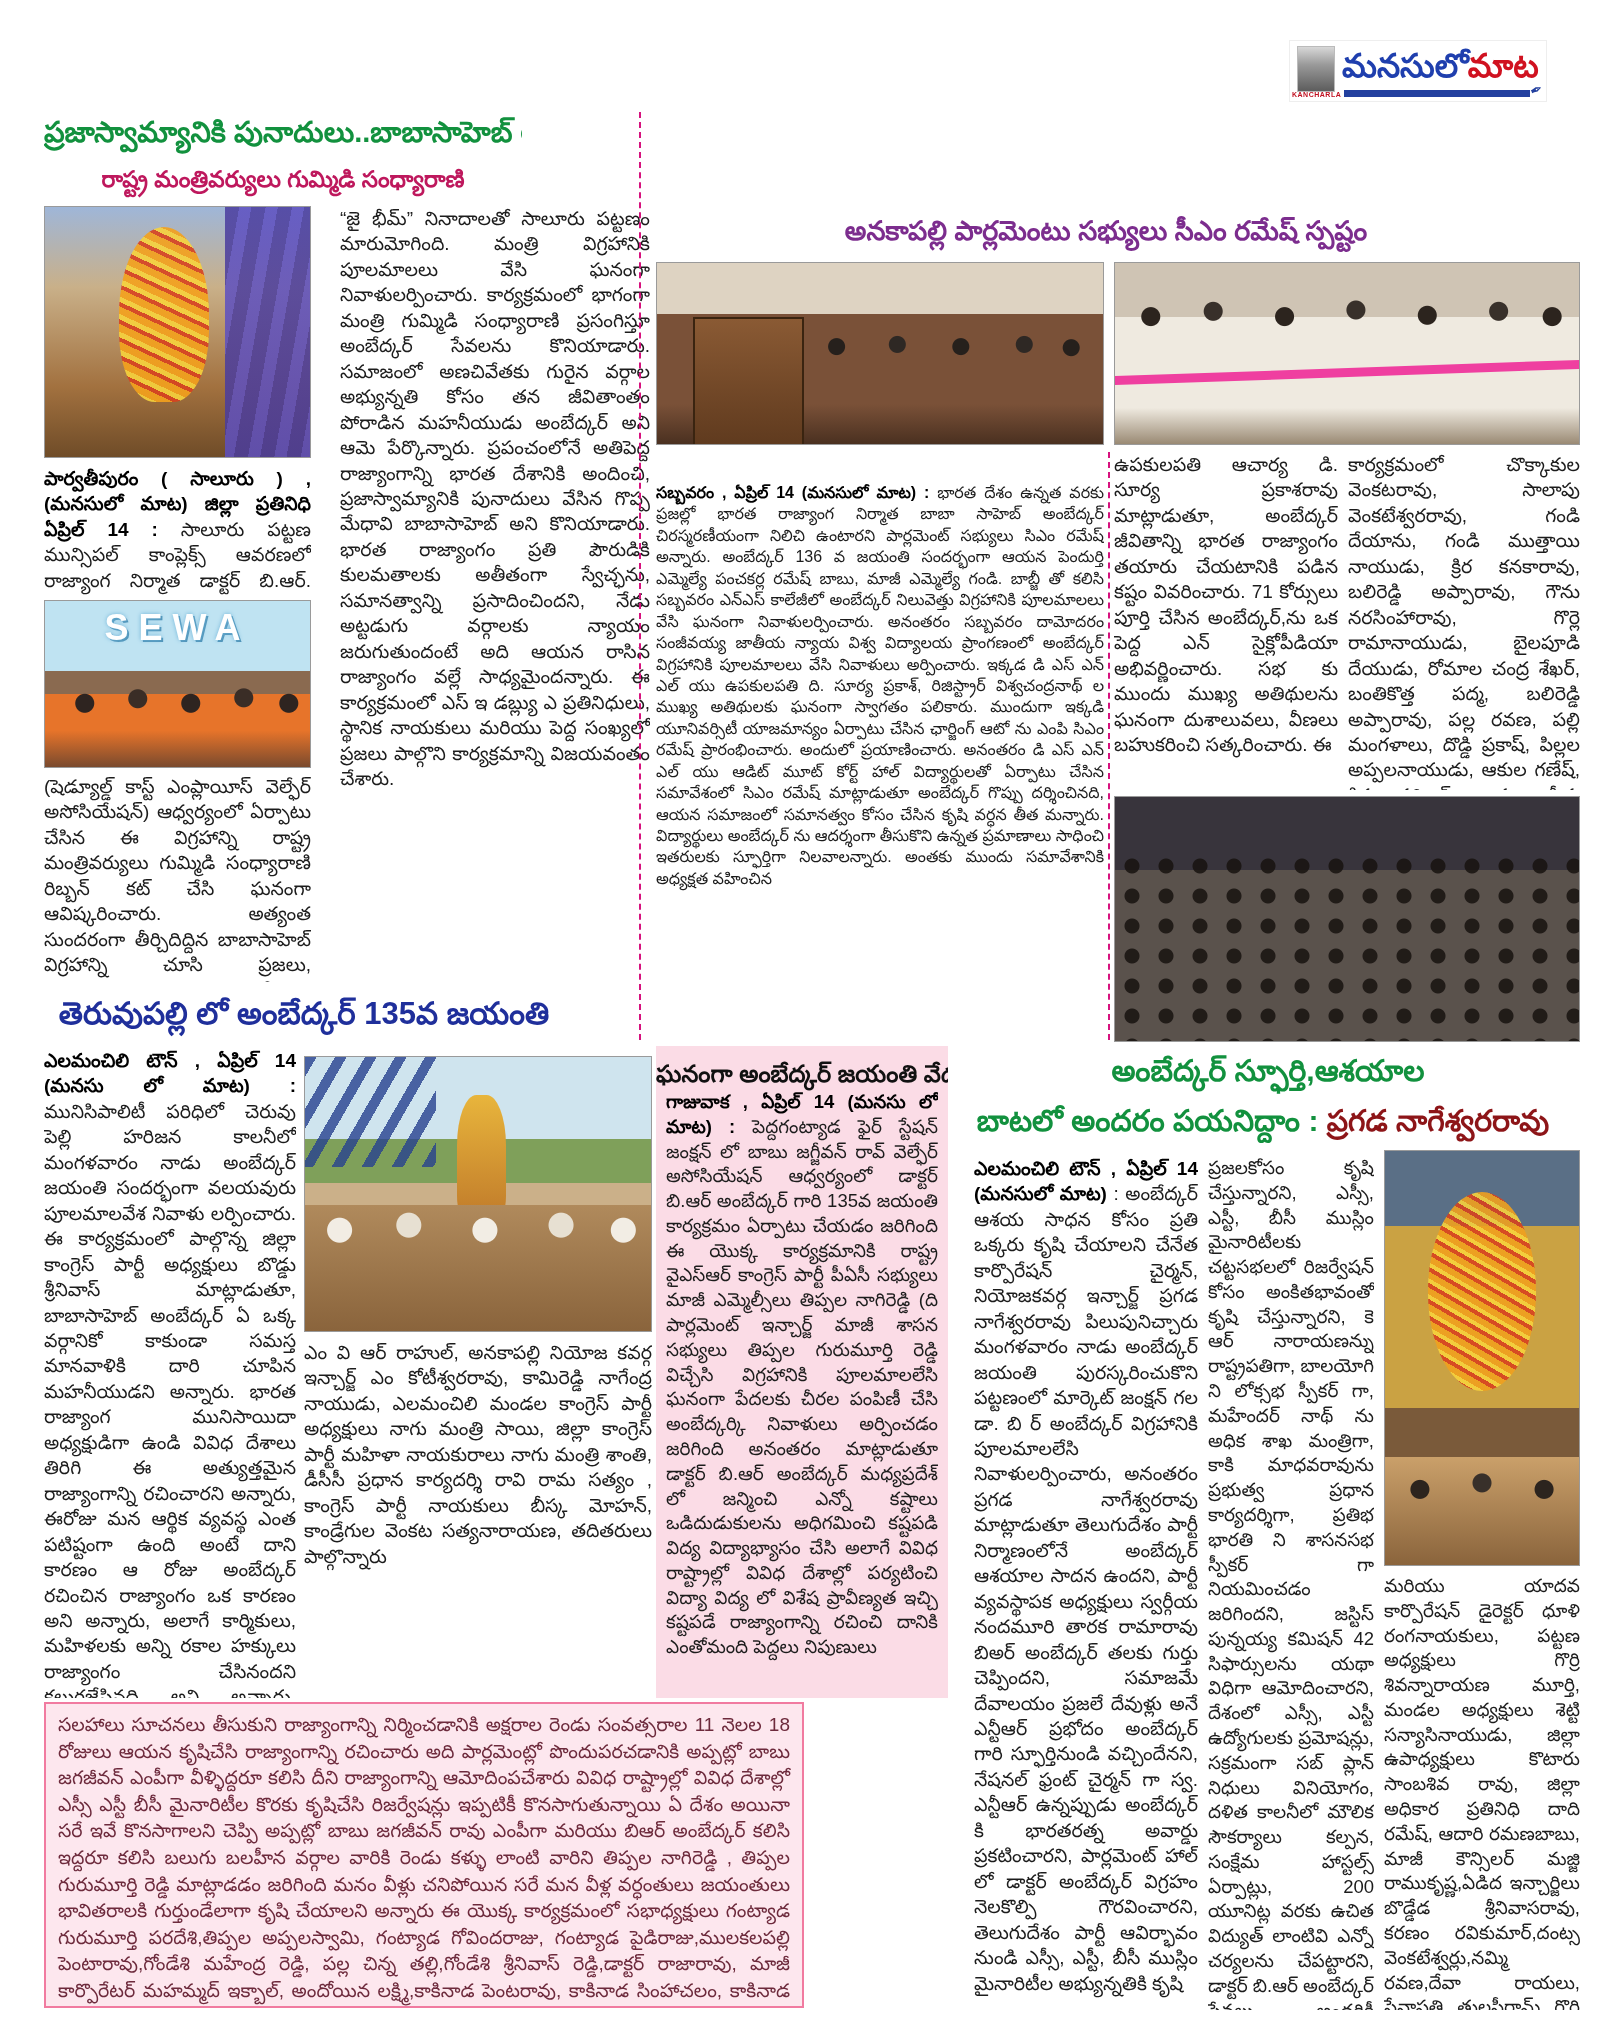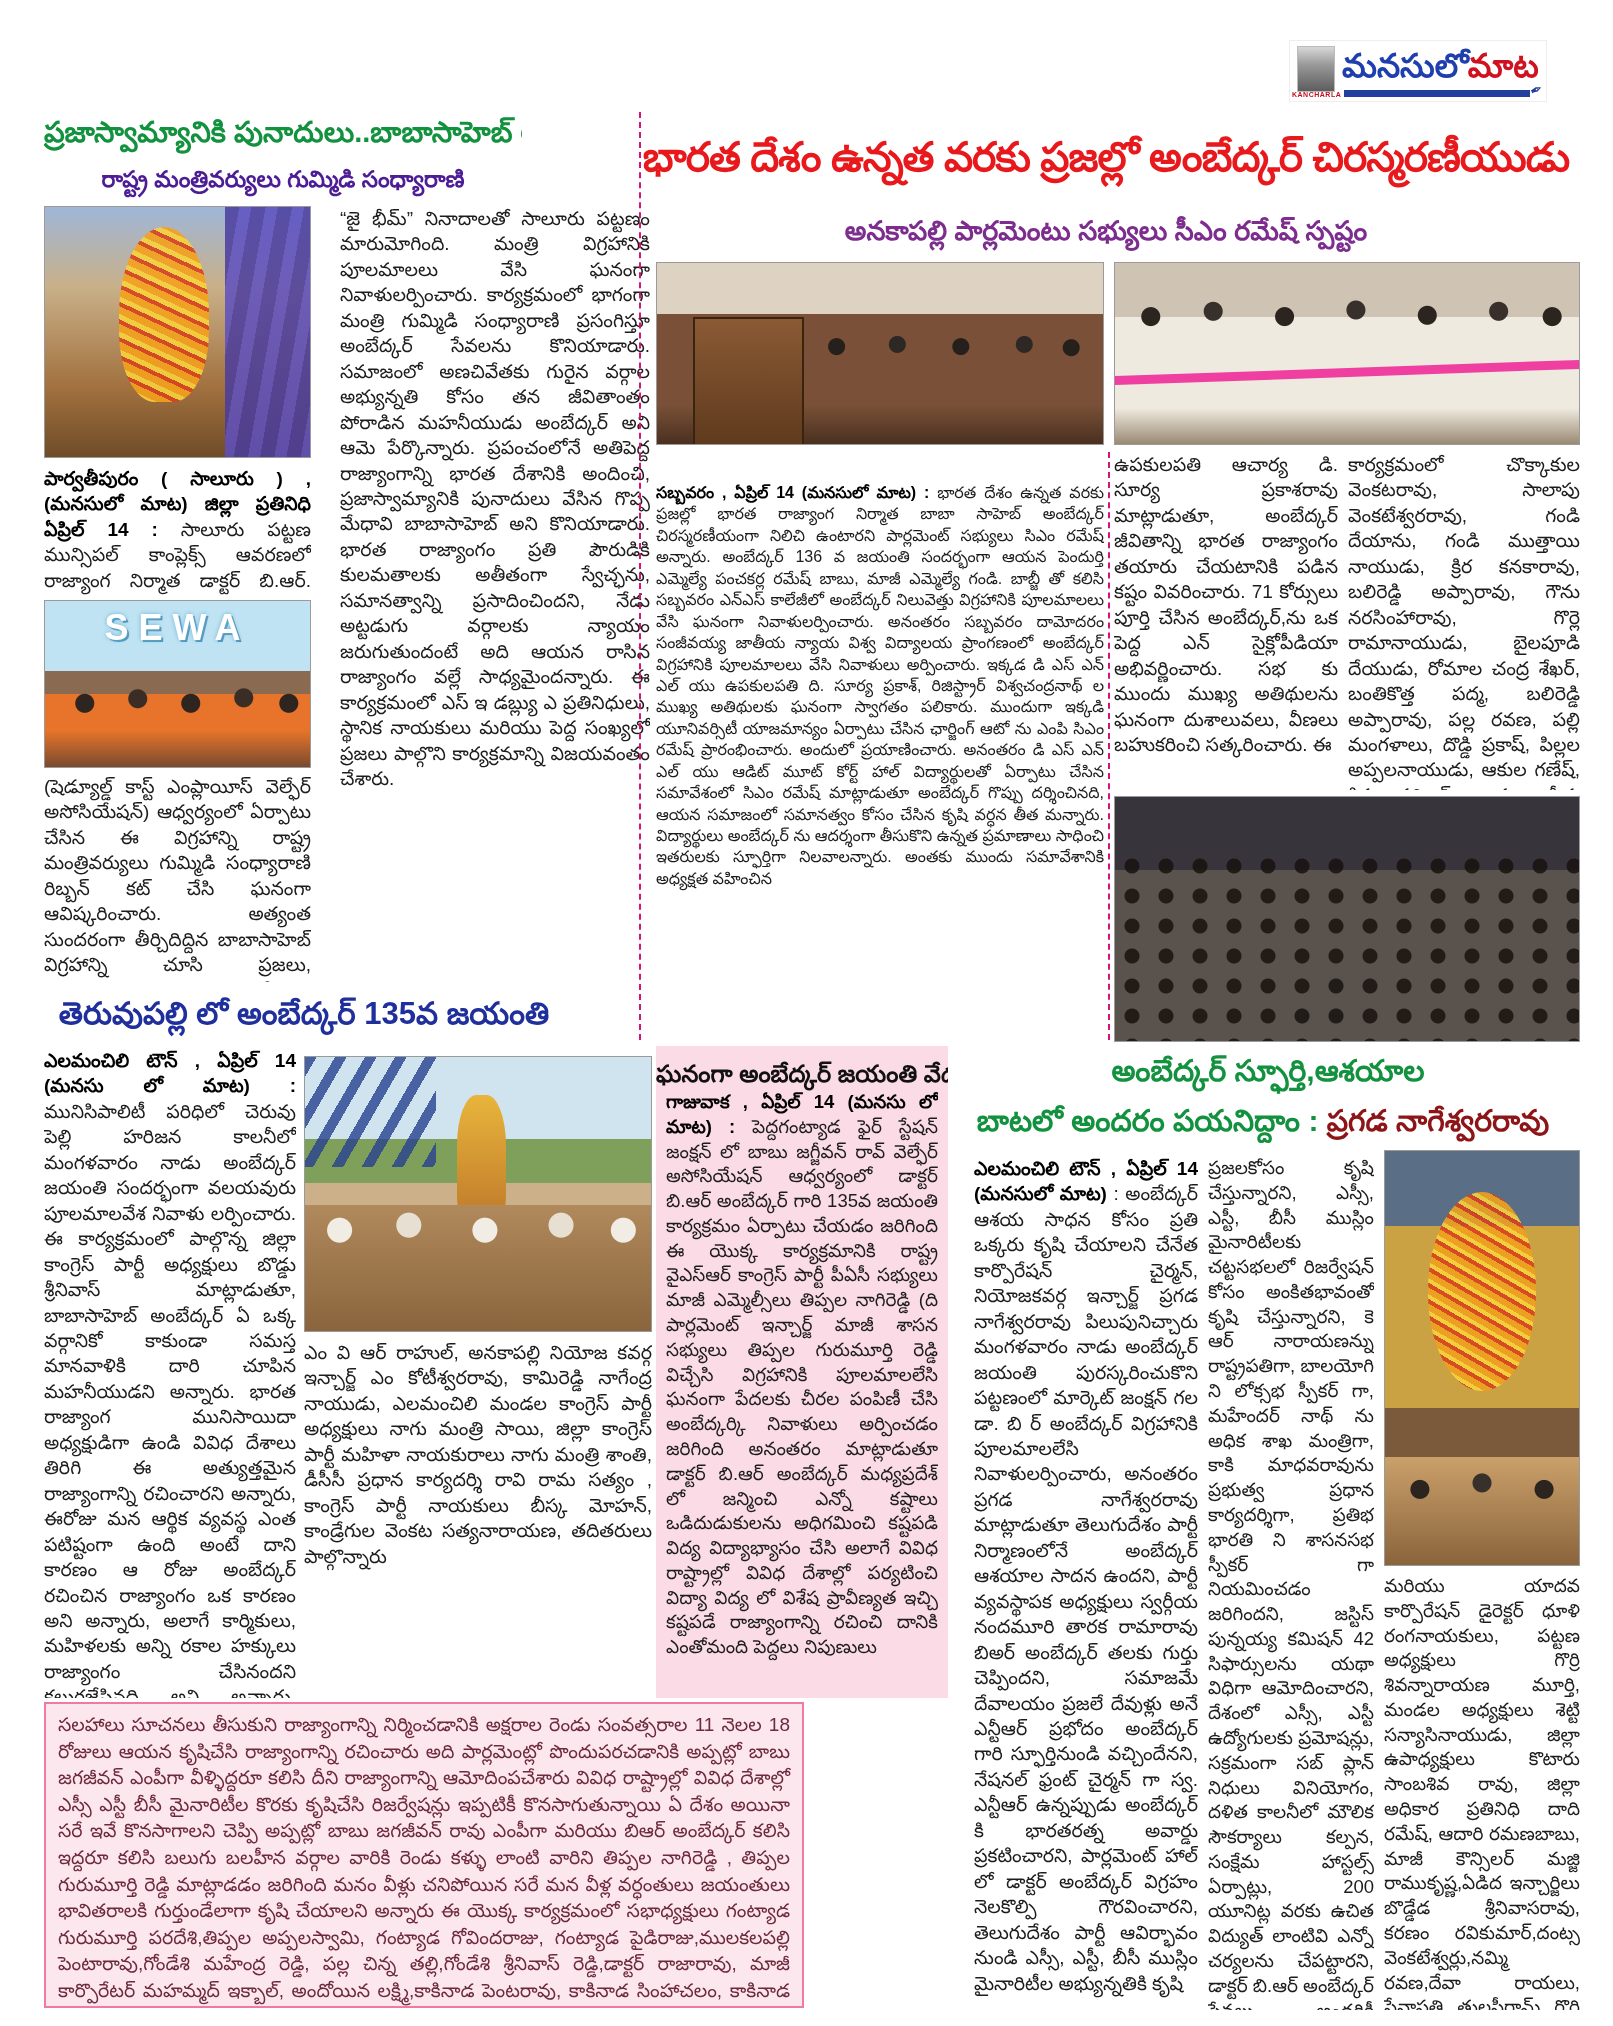--- a/index.html
+++ b/index.html
@@ -15,21 +15,21 @@
   .portrait{left:7px;top:5px;width:36px;height:44px;background:linear-gradient(180deg,#d8d8d8 0%,#9a9a9a 40%,#5d5d5d 100%);border:1px solid #bbb;}
   .publisher{left:2px;top:50px;width:48px;font-size:7px;font-weight:bold;color:#c01020;text-align:center;letter-spacing:.5px;}
   .brand{left:52px;top:8px;font-size:33px;font-weight:bold;line-height:1;}
   .brand .b1{color:#1f3fae;}
   .brand .b2{color:#d01220;}
   .brandbar{left:54px;top:49px;width:186px;height:7px;background:#23409f;}
   .pen-icon{right:3px;top:40px;font-size:15px;color:#23409f;transform:rotate(-25deg);}
   
   .hl{font-weight:bold;text-align:center;overflow:hidden;white-space:nowrap;}
   .hl-a{left:44px;top:102px;width:478px;height:60px;font-size:29px;color:#12913e;line-height:60px;}
-  .sub-a{left:44px;top:166px;width:478px;height:36px;font-size:23px;color:#4c1d95;font-weight:bold;text-align:center;}
+  .sub-a{left:44px;top:166px;width:478px;height:36px;font-size:23px;color:#be185d;font-weight:bold;text-align:center;}
   .hl-b{left:640px;top:110px;width:932px;height:94px;font-size:41px;color:#e8191d;line-height:94px;letter-spacing:-1px;}
   .sub-b{left:640px;top:216px;width:932px;height:42px;font-size:27px;color:#7c2d8e;font-weight:bold;text-align:center;}
   .hl-c{left:44px;top:986px;width:520px;height:56px;font-size:31px;color:#1f2f9b;line-height:56px;}
   .hl-d{left:0;top:6px;width:100%;height:44px;font-size:24px;color:#111;line-height:44px;}
   .hl-e1{left:956px;top:1048px;width:624px;height:46px;font-size:30px;color:#12913e;line-height:46px;}
   .hl-e2{left:946px;top:1096px;width:634px;height:50px;font-size:30px;line-height:50px;}
   .hl-e2 .g{color:#12913e;} .hl-e2 .m{color:#8d1518;}
   
   .col{font-size:19px;line-height:1.34;color:#1c1c1c;text-align:justify;overflow:hidden;}
   .col p{margin:0;}
@@ -130,21 +130,20 @@
 
   <div class="abs photo ph-sewa">
     <div class="banner-text">SEWA</div>
     <div class="crowd"></div>
   </div>
 
   <div class="abs col a-colL2">
     <p><span>(షెడ్యూల్డ్ కాస్ట్ ఎంప్లాయీస్ వెల్ఫేర్ అసోసియేషన్) ఆధ్వర్యంలో ఏర్పాటు చేసిన ఈ విగ్రహాన్ని రాష్ట్ర మంత్రివర్యులు గుమ్మిడి సంధ్యారాణి రిబ్బన్ కట్ చేసి ఘనంగా ఆవిష్కరించారు. అత్యంత సుందరంగా తీర్చిదిద్దిన బాబాసాహెబ్ విగ్రహాన్ని చూసి ప్రజలు, అభిమానులు హర్షం వ్యక్తం చేశారు. ఈ సందర్భంగా</span></p>
   </div>
 
-  <div class="abs hl hl-b">భారత దేశం ఉన్నత వరకు ప్రజల్లో అంబేద్కర్ చిరస్మరణీయుడు</div>
   <div class="abs sub-b">అనకాపల్లి పార్లమెంటు సభ్యులు సీఎం రమేష్ స్పష్టం</div>
 
   <div class="abs photo ph-b1">
     <div class="podium"></div>
     <div class="heads"></div>
   </div>
   <div class="abs photo ph-b2">
     <div class="heads"></div>
     <div class="ribbon"></div>
   </div>

